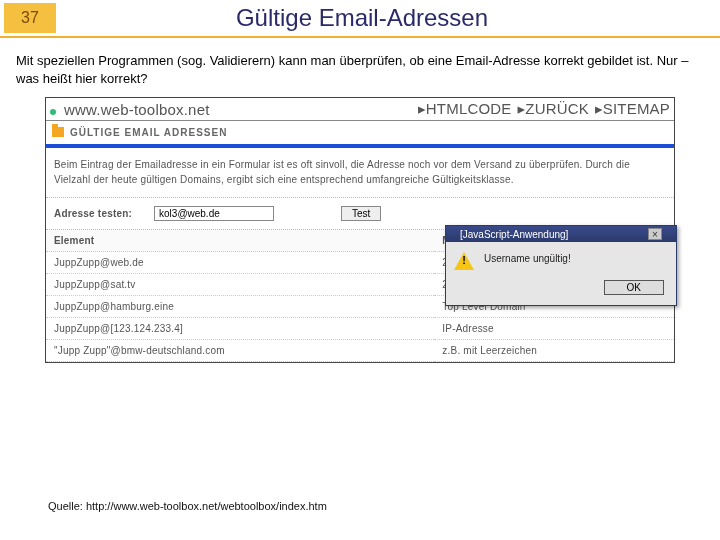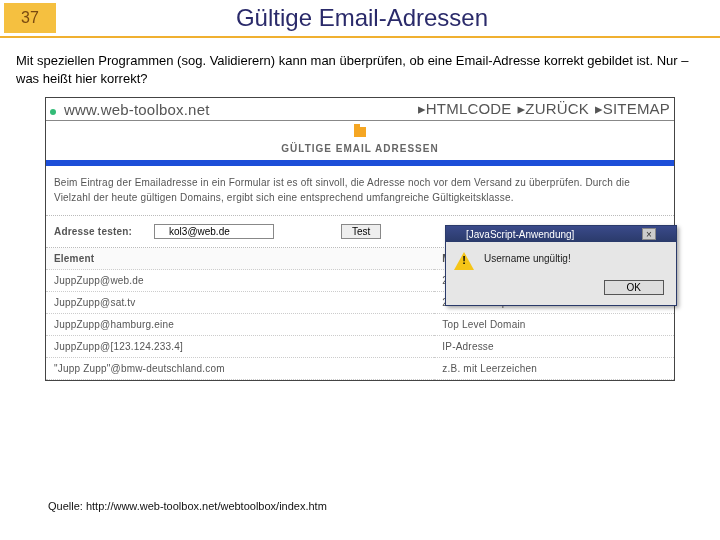--- a/index.html
+++ b/index.html
@@ -65,24 +65,23 @@
     color: #555;
     gap: 6px;
     text-align: right;
   }
   .urlbar .spacer { flex: 1; }
   .url-dot {
     width: 6px; height: 6px; border-radius: 50%;
     background: #3b7; display: inline-block; margin-right: 2px;
   }
   .crumb {
-    display: flex; align-items: center; gap: 6px;
-    border-bottom: 6px solid #1d4ed8;
+    display: flex; gap: 6px;
+    border-bottom: 4px solid #1d4ed8;
     padding: 6px 6px;
-    flex-direction: column;
   }
   .folder-icon {
     width: 12px; height: 10px;
     background: #f5a623;
     display: inline-block;
     position: relative;
   }
   .folder-icon::before {
     content: ""; position: absolute; top: -3px; left: 0;
     width: 6px; height: 3px; background: #f5a623;
@@ -95,21 +94,21 @@
     color: #555;
   }
   .test-row {
     display: flex; align-items: center; gap: 22px;
     padding: 8px 8px;
     border-bottom: 1px dotted #bbb;
   }
   .test-label { font-weight: bold; color: #555; }
   .test-input {
     border: 1px solid #888;
-    padding: 1px 14px;
+    padding: 1px 4px;
     font-size: 10px;
     width: 120px;
     background: #fff;
     font-family: inherit;
   }
   .test-btn {
     border: 1px solid #888;
     background: #eee;
     padding: 1px 10px;
     font-size: 10px;
@@ -136,21 +135,21 @@
     border: 1px solid #2a3a6a;
     background: #e6e6e6;
     box-shadow: 2px 2px 4px rgba(0,0,0,0.35);
     font-size: 10px;
   }
   .dialog-titlebar {
     background: linear-gradient(#3a4a8a, #2a3a6a);
     color: #fff;
     display: flex;
     align-items: flex-end;
-    padding: 2px 20px;
+    padding: 2px 14px;
     font-size: 10px;
   }
   .dialog-titlebar .dt-text { flex: 1; }
   .dlg-close {
     width: 14px; height: 12px;
     background: #ccc;
     color: #333;
     display: flex; align-items: center; justify-content: center;
     font-size: 10px;
     border: 1px solid #888;

